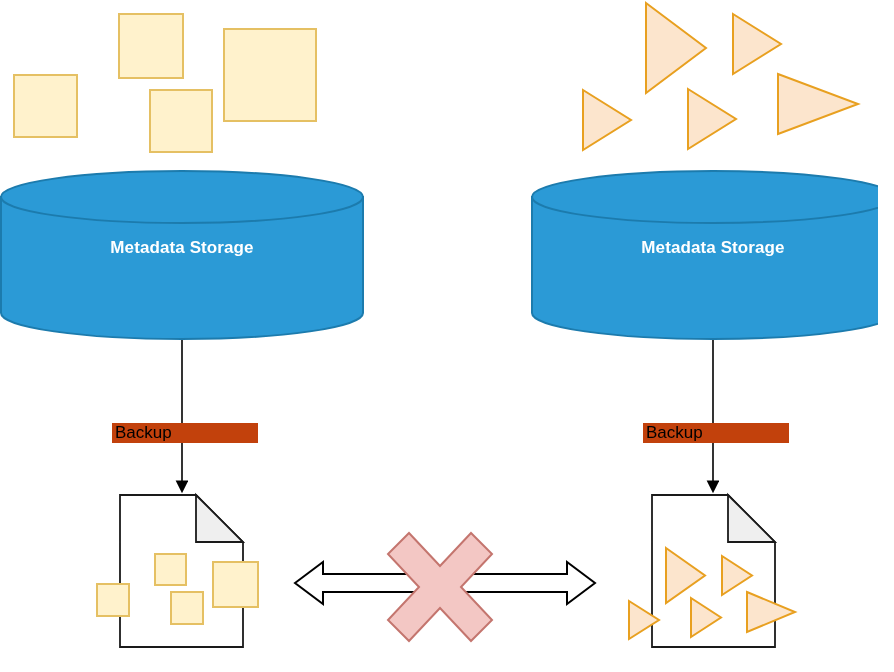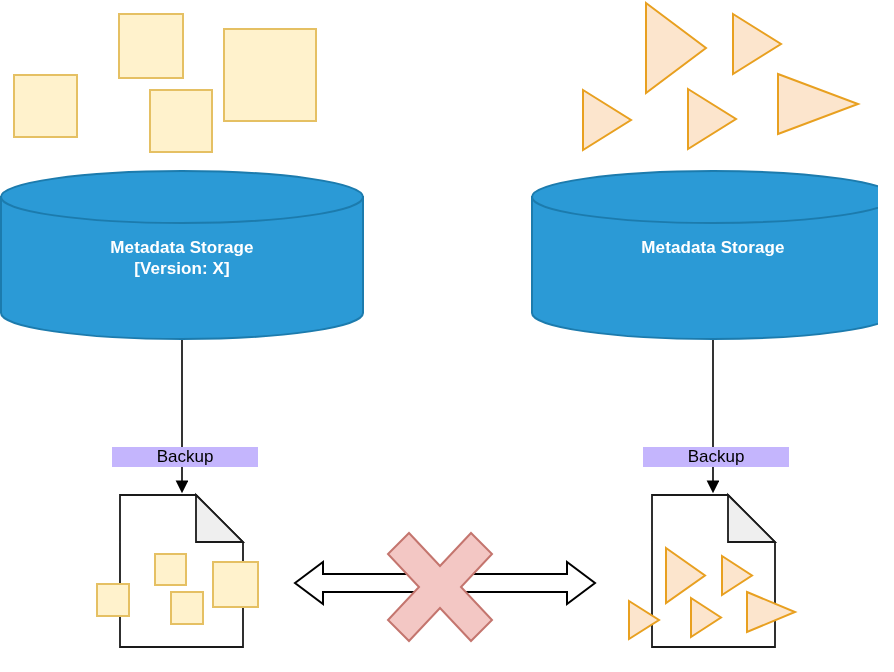--- a/index.html
+++ b/index.html
@@ -32,29 +32,28 @@
     font-family: "Liberation Sans", sans-serif;
     font-weight: bold;
     font-size: 17px;
     line-height: 21px;
     letter-spacing: 0.1px;
     white-space: nowrap;
     pointer-events: none;
   }
   .edge-label {
     position: absolute;
-    text-align: center;
+    text-align: left;
     color: #000000;
     font-family: "Liberation Sans", sans-serif;
     font-size: 17px;
     line-height: 20px;
-    background: #c4b5fd;
+    background: #c2410c;
     padding: 0 3px;
     white-space: nowrap;
-    margin-top: 24px;
   }
 </style>
 </head>
 <body>
 
 <div id="canvas">
 
   <svg class="layer" viewBox="0 0 894 672">
     <defs>
       <marker id="arrowTip" markerWidth="10" markerHeight="10" refX="6" refY="4" orient="auto" markerUnits="strokeWidth">
@@ -113,21 +112,20 @@
       </g>
     </g>
 
     <polygon points="295,583 323,562 323,574 567,574 567,562 595,583 567,604 567,592 323,592 323,604" fill="#ffffff" stroke="#000000" stroke-width="2" stroke-linejoin="miter"></polygon>
 
     <polygon points="409,533 440,566 471,533 492,554 461,587 492,620 471,641 440,608 409,641 388,620 419,587 388,554" fill="#F3C7C4" stroke="#C4756E" stroke-width="2" stroke-linejoin="miter"></polygon>
   </svg>
 
   <div class="cyl-label" style="left:0px; top:237px; width:364px;">
     <div>Metadata Storage</div>
-    <div>[Version: X]</div>
   </div>
 
   <div class="cyl-label" style="left:531px; top:237px; width:364px;">
     <div>Metadata Storage</div>
   </div>
 
   <div class="edge-label" style="left:112px; top:423px; width:140px;">Backup</div>
 
   <div class="edge-label" style="left:643px; top:423px; width:140px;">Backup</div>
 

